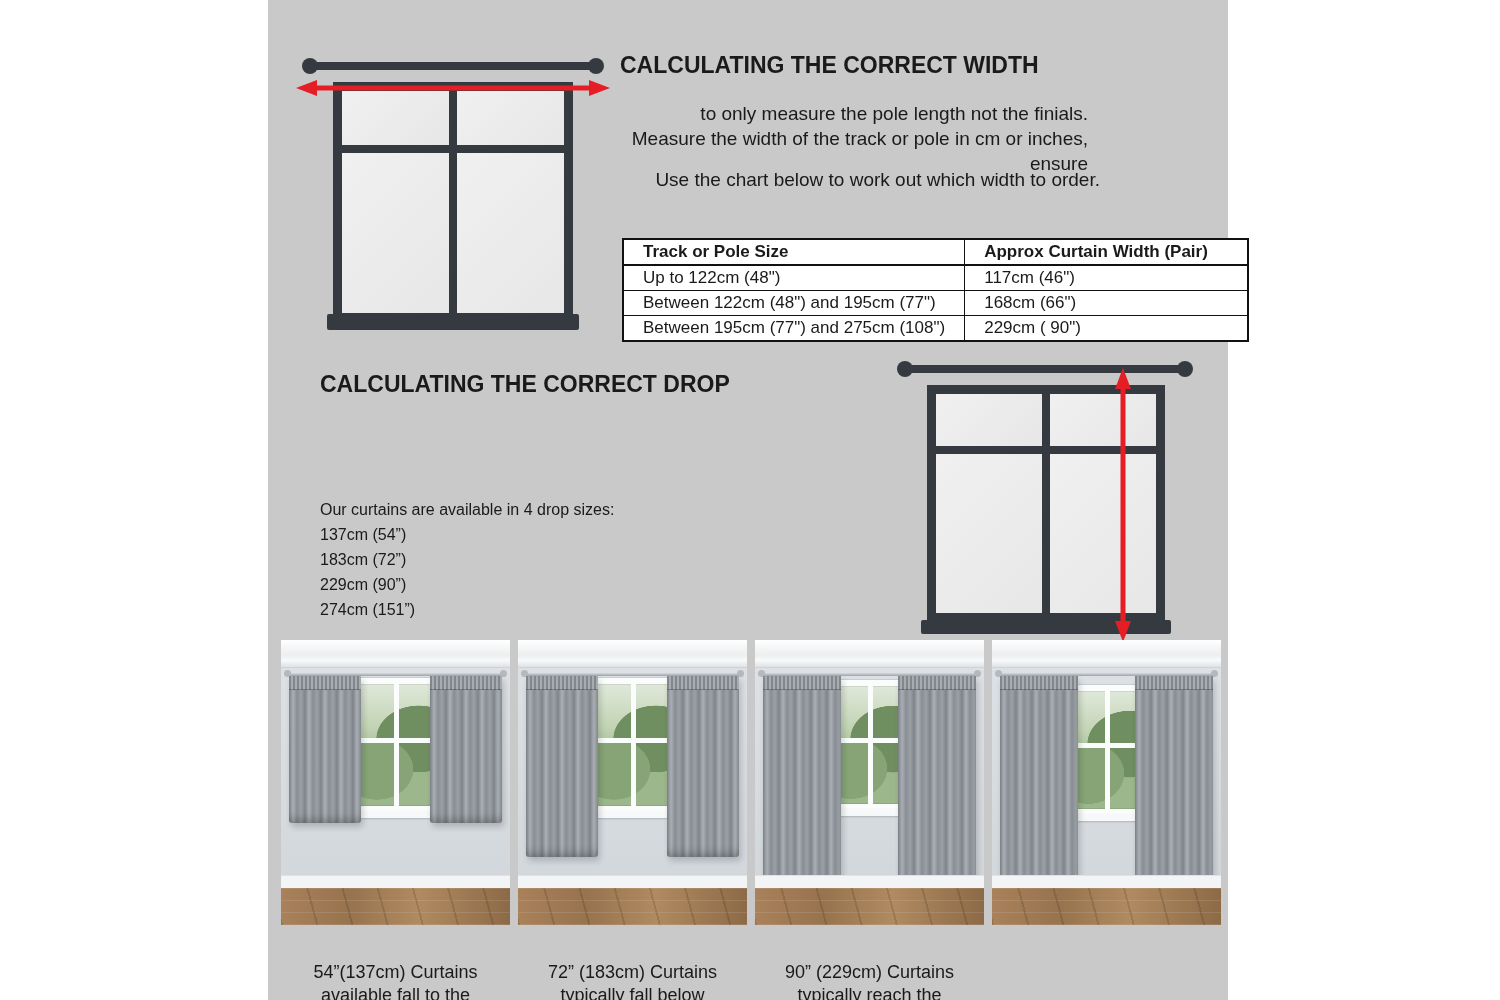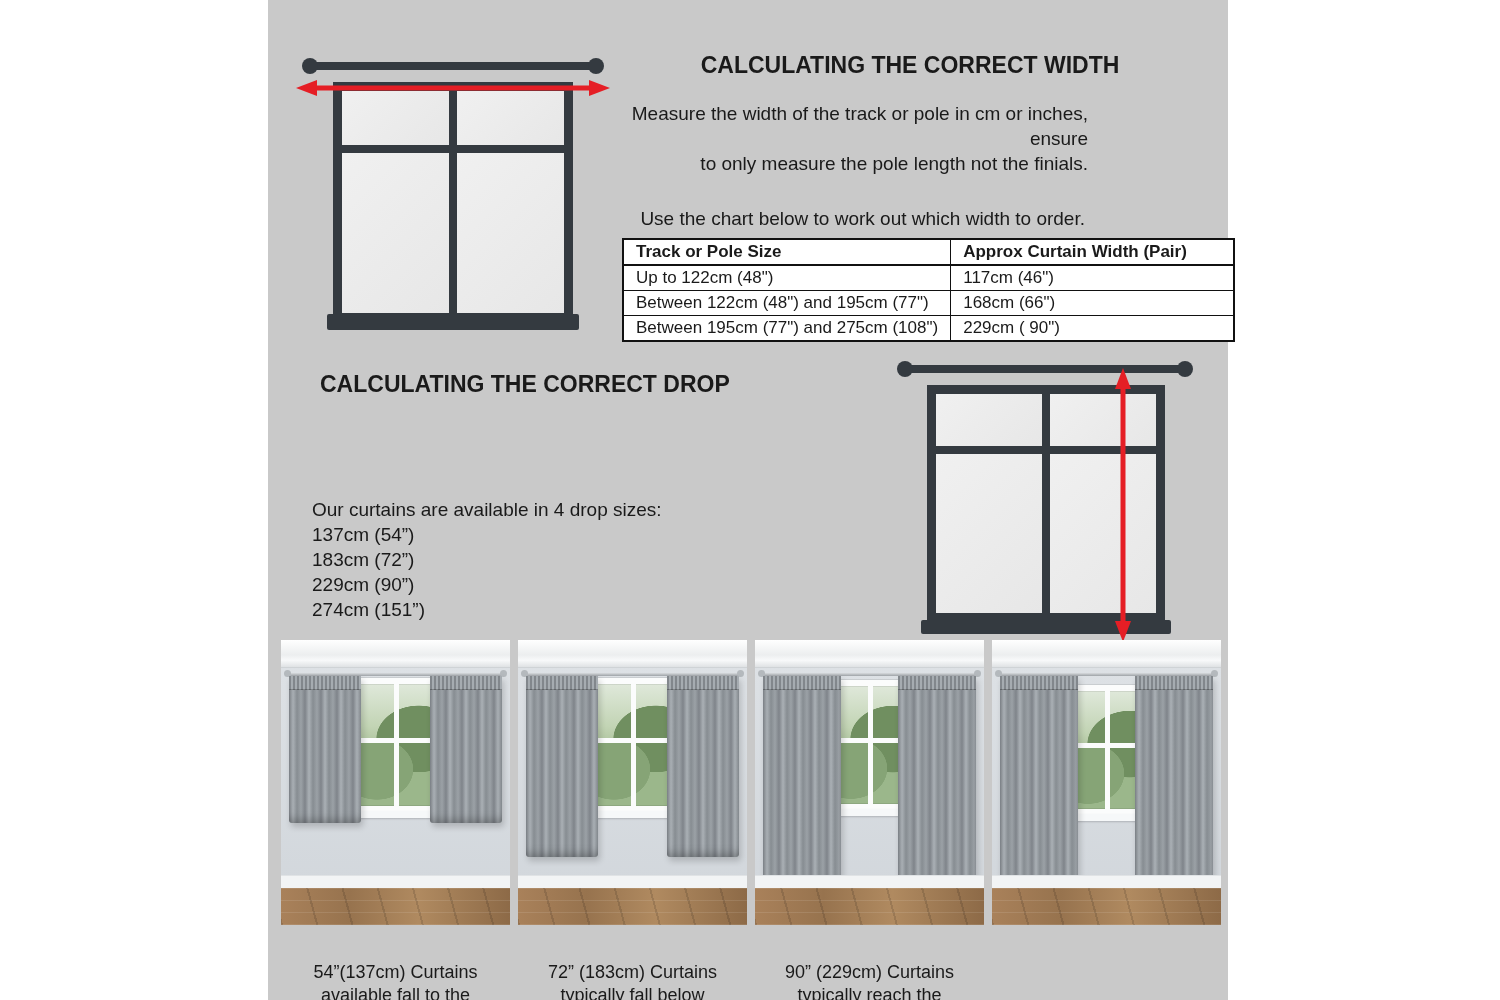--- a/index.html
+++ b/index.html
@@ -2,31 +2,31 @@
 <html><head>
 <meta charset="utf-8">
 <style>
   html,body{margin:0;padding:0;background:#ffffff;}
   .canvas{position:relative;width:1500px;height:1000px;background:#ffffff;overflow:hidden;
           font-family:"Liberation Sans",sans-serif;color:#1a1a1a;}
   .panel{position:absolute;left:268px;top:0;width:960px;height:1000px;background:#c9c9c9;}
 
   
   .abs{position:absolute;}
-  .w-title{left:620px;top:52px;width:580px;text-align:center;font-size:23px;font-weight:bold;}
+  .w-title{left:620px;top:52px;width:580px;text-align:left;font-size:23px;font-weight:bold;}
   .w-para1{left:610px;top:101px;width:478px;text-align:right;font-size:19px;line-height:25px;}
-  .w-note{left:577px;top:169px;width:508px;text-align:right;font-size:19px;margin-top:39px;}
+  .w-note{left:592px;top:169px;width:508px;text-align:right;font-size:19px;}
   .d-title{left:320px;top:371px;font-size:23px;font-weight:bold;}
   .d-para{left:320px;top:421px;font-size:19px;line-height:26px;}
-  .d-sizes{left:312px;top:497px;font-size:19px;line-height:25px;}
+  .d-sizes{left:320px;top:497px;font-size:16px;line-height:25px;}
 
   
   .size-table{position:absolute;left:622px;top:238px;border-collapse:collapse;background:#ffffff;
               font-size:17px;border:2px solid #111;}
-  .size-table th,.size-table td{border:1px solid #111;padding:1px 12px;height:22px;text-align:left;
+  .size-table th,.size-table td{border:1px solid #111;padding:1px 19px;height:22px;text-align:left;
               font-weight:normal;white-space:nowrap;}
   .size-table th{font-weight:bold;border-bottom:2px solid #111;}
 
   
   .illus{position:absolute;}
   .illus-w{left:292px;top:52px;width:322px;height:284px;}
   .illus-d{left:888px;top:356px;width:314px;height:290px;}
   .pole-line{position:absolute;background:#343a40;border-radius:4px;}
   .finial{position:absolute;width:16px;height:16px;border-radius:50%;background:#343a40;}
   .win{position:absolute;background:#343a40;}
@@ -89,22 +89,22 @@
   .caption{width:229px;text-align:center;font-size:18px;line-height:23px;}
 </style>
 </head>
 <body>
 
 <div class="canvas">
   <div class="panel"></div>
 
   <div class="abs w-title">CALCULATING THE CORRECT WIDTH</div>
   <div class="abs w-para1">
+    <div>to only measure the pole length not the finials.</div>
     <div>Measure the width of the track or pole in cm or inches, ensure</div>
-    <div>to only measure the pole length not the finials.</div>
   </div>
   <div class="abs w-note">Use the chart below to work out which width to order.</div>
 
   <table class="size-table">
     <colgroup>
         <col style="width:292px">
         <col style="width:283px">
       </colgroup>
     <tbody>
         <tr>

